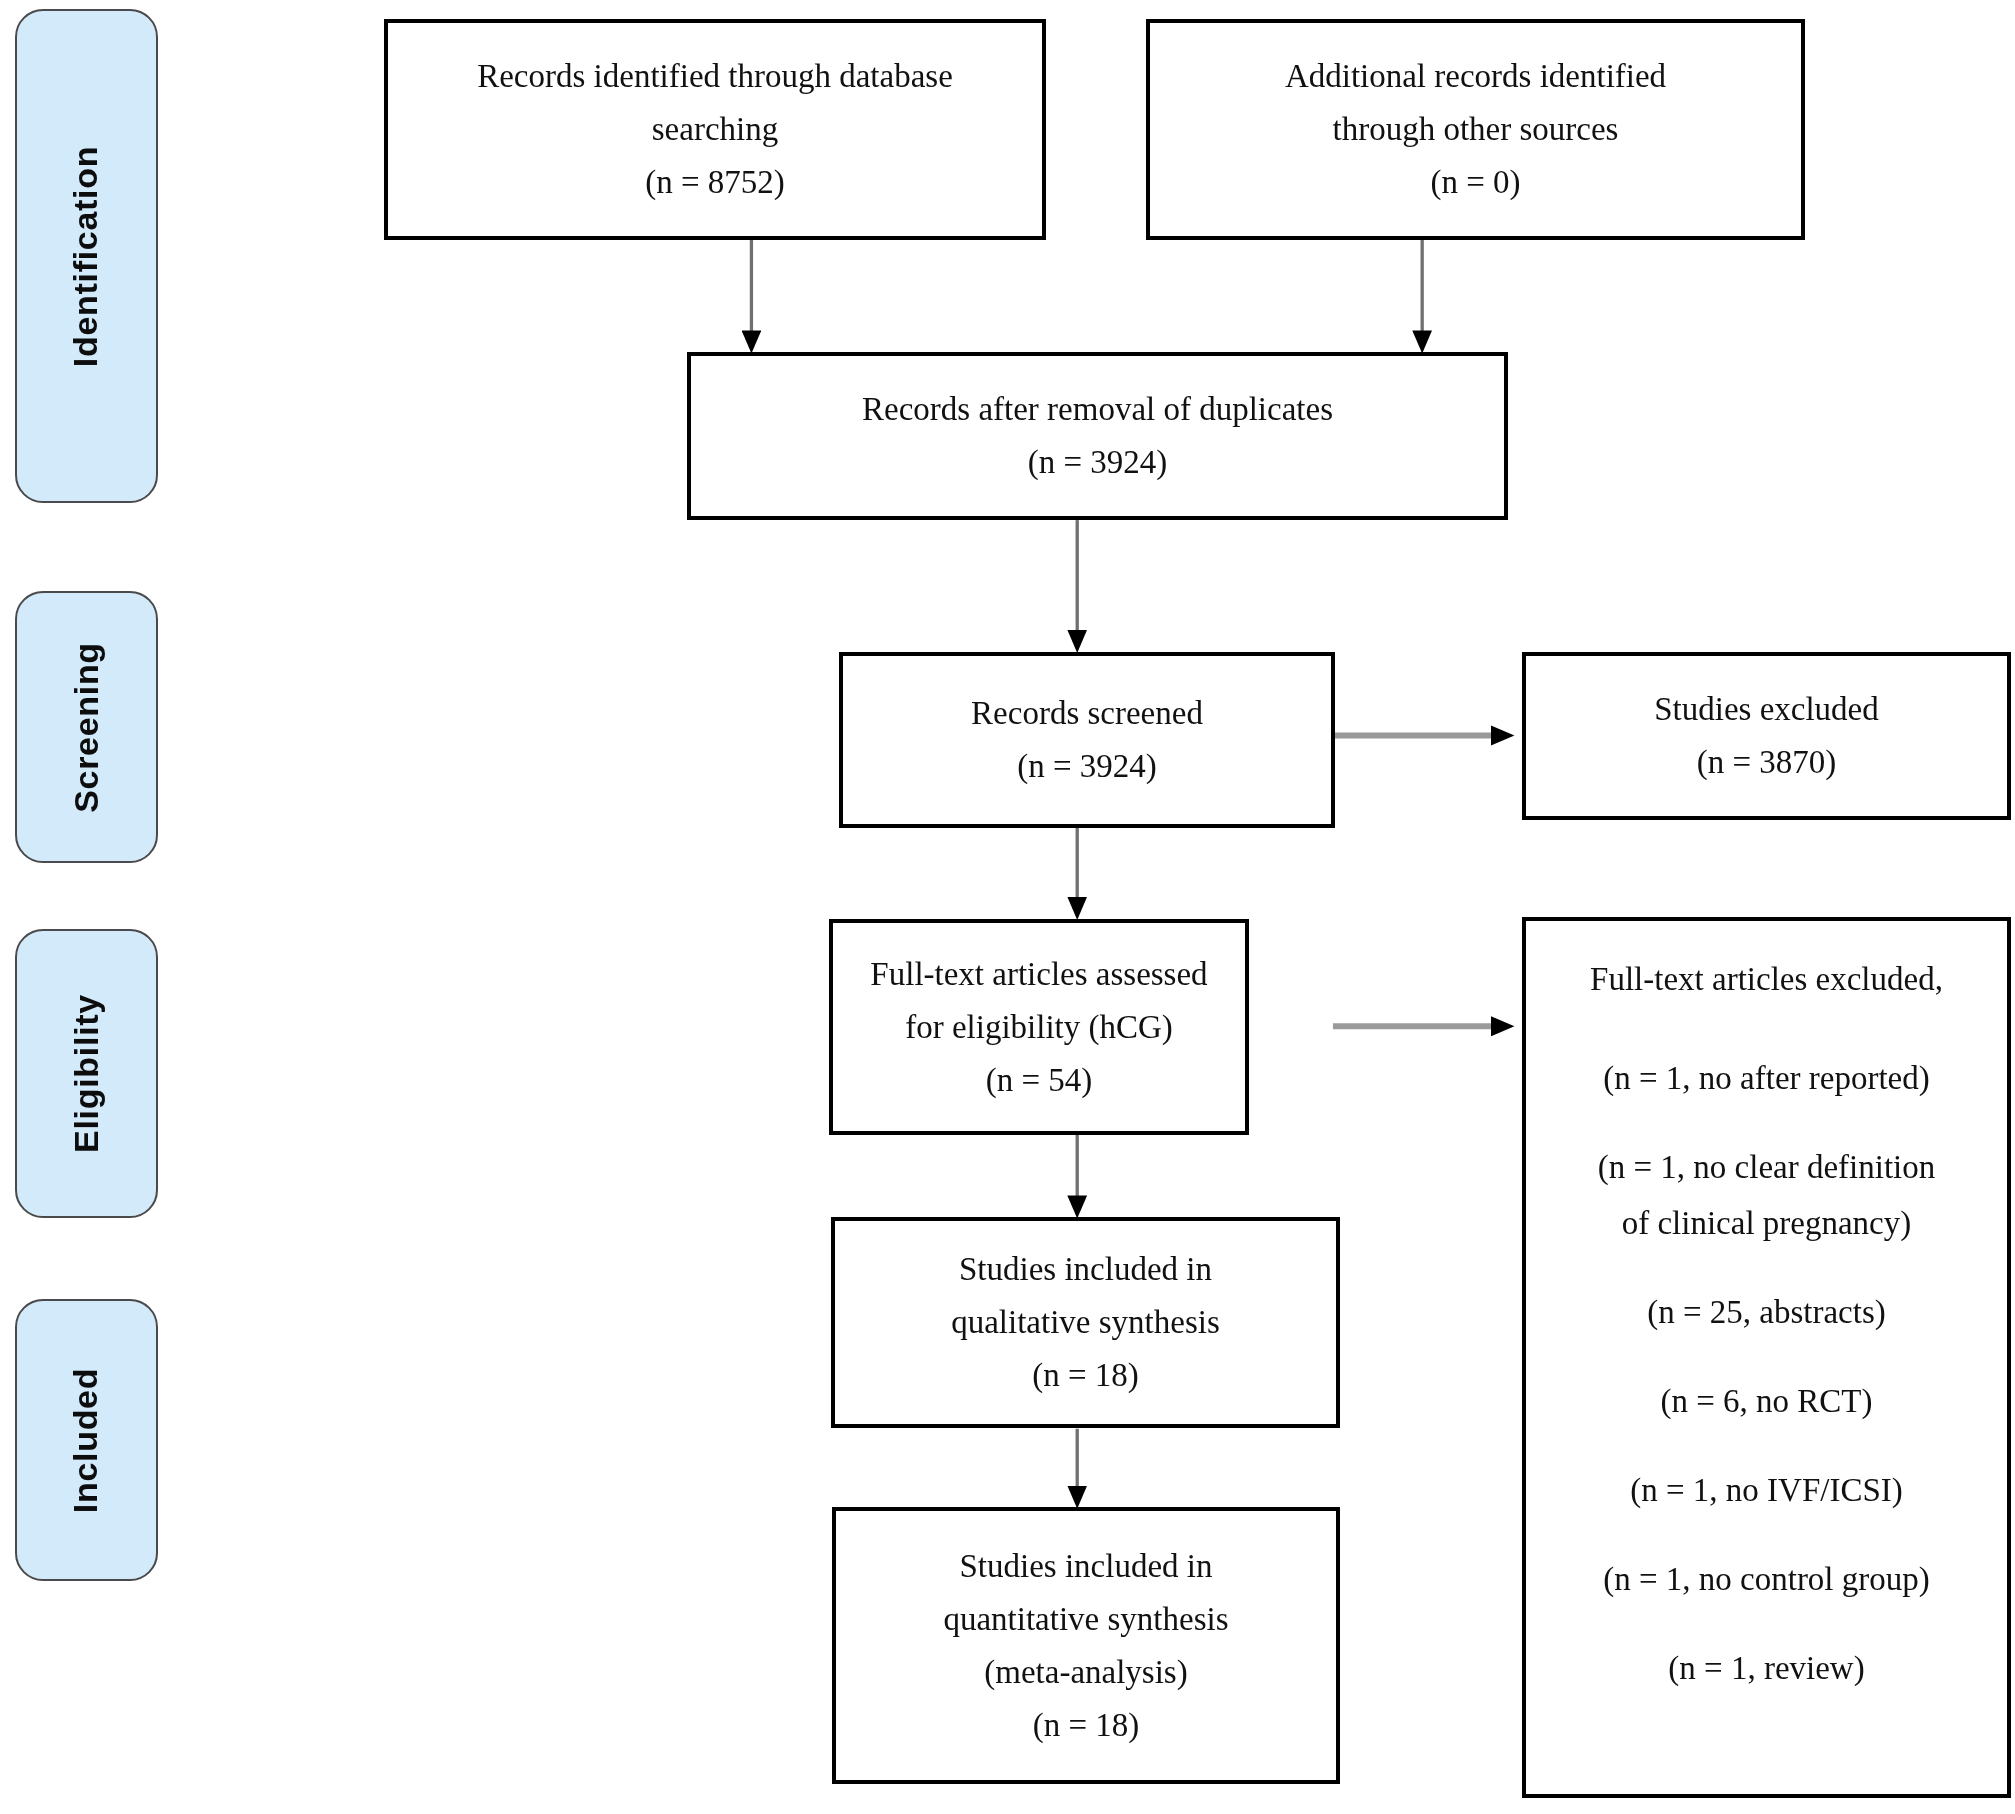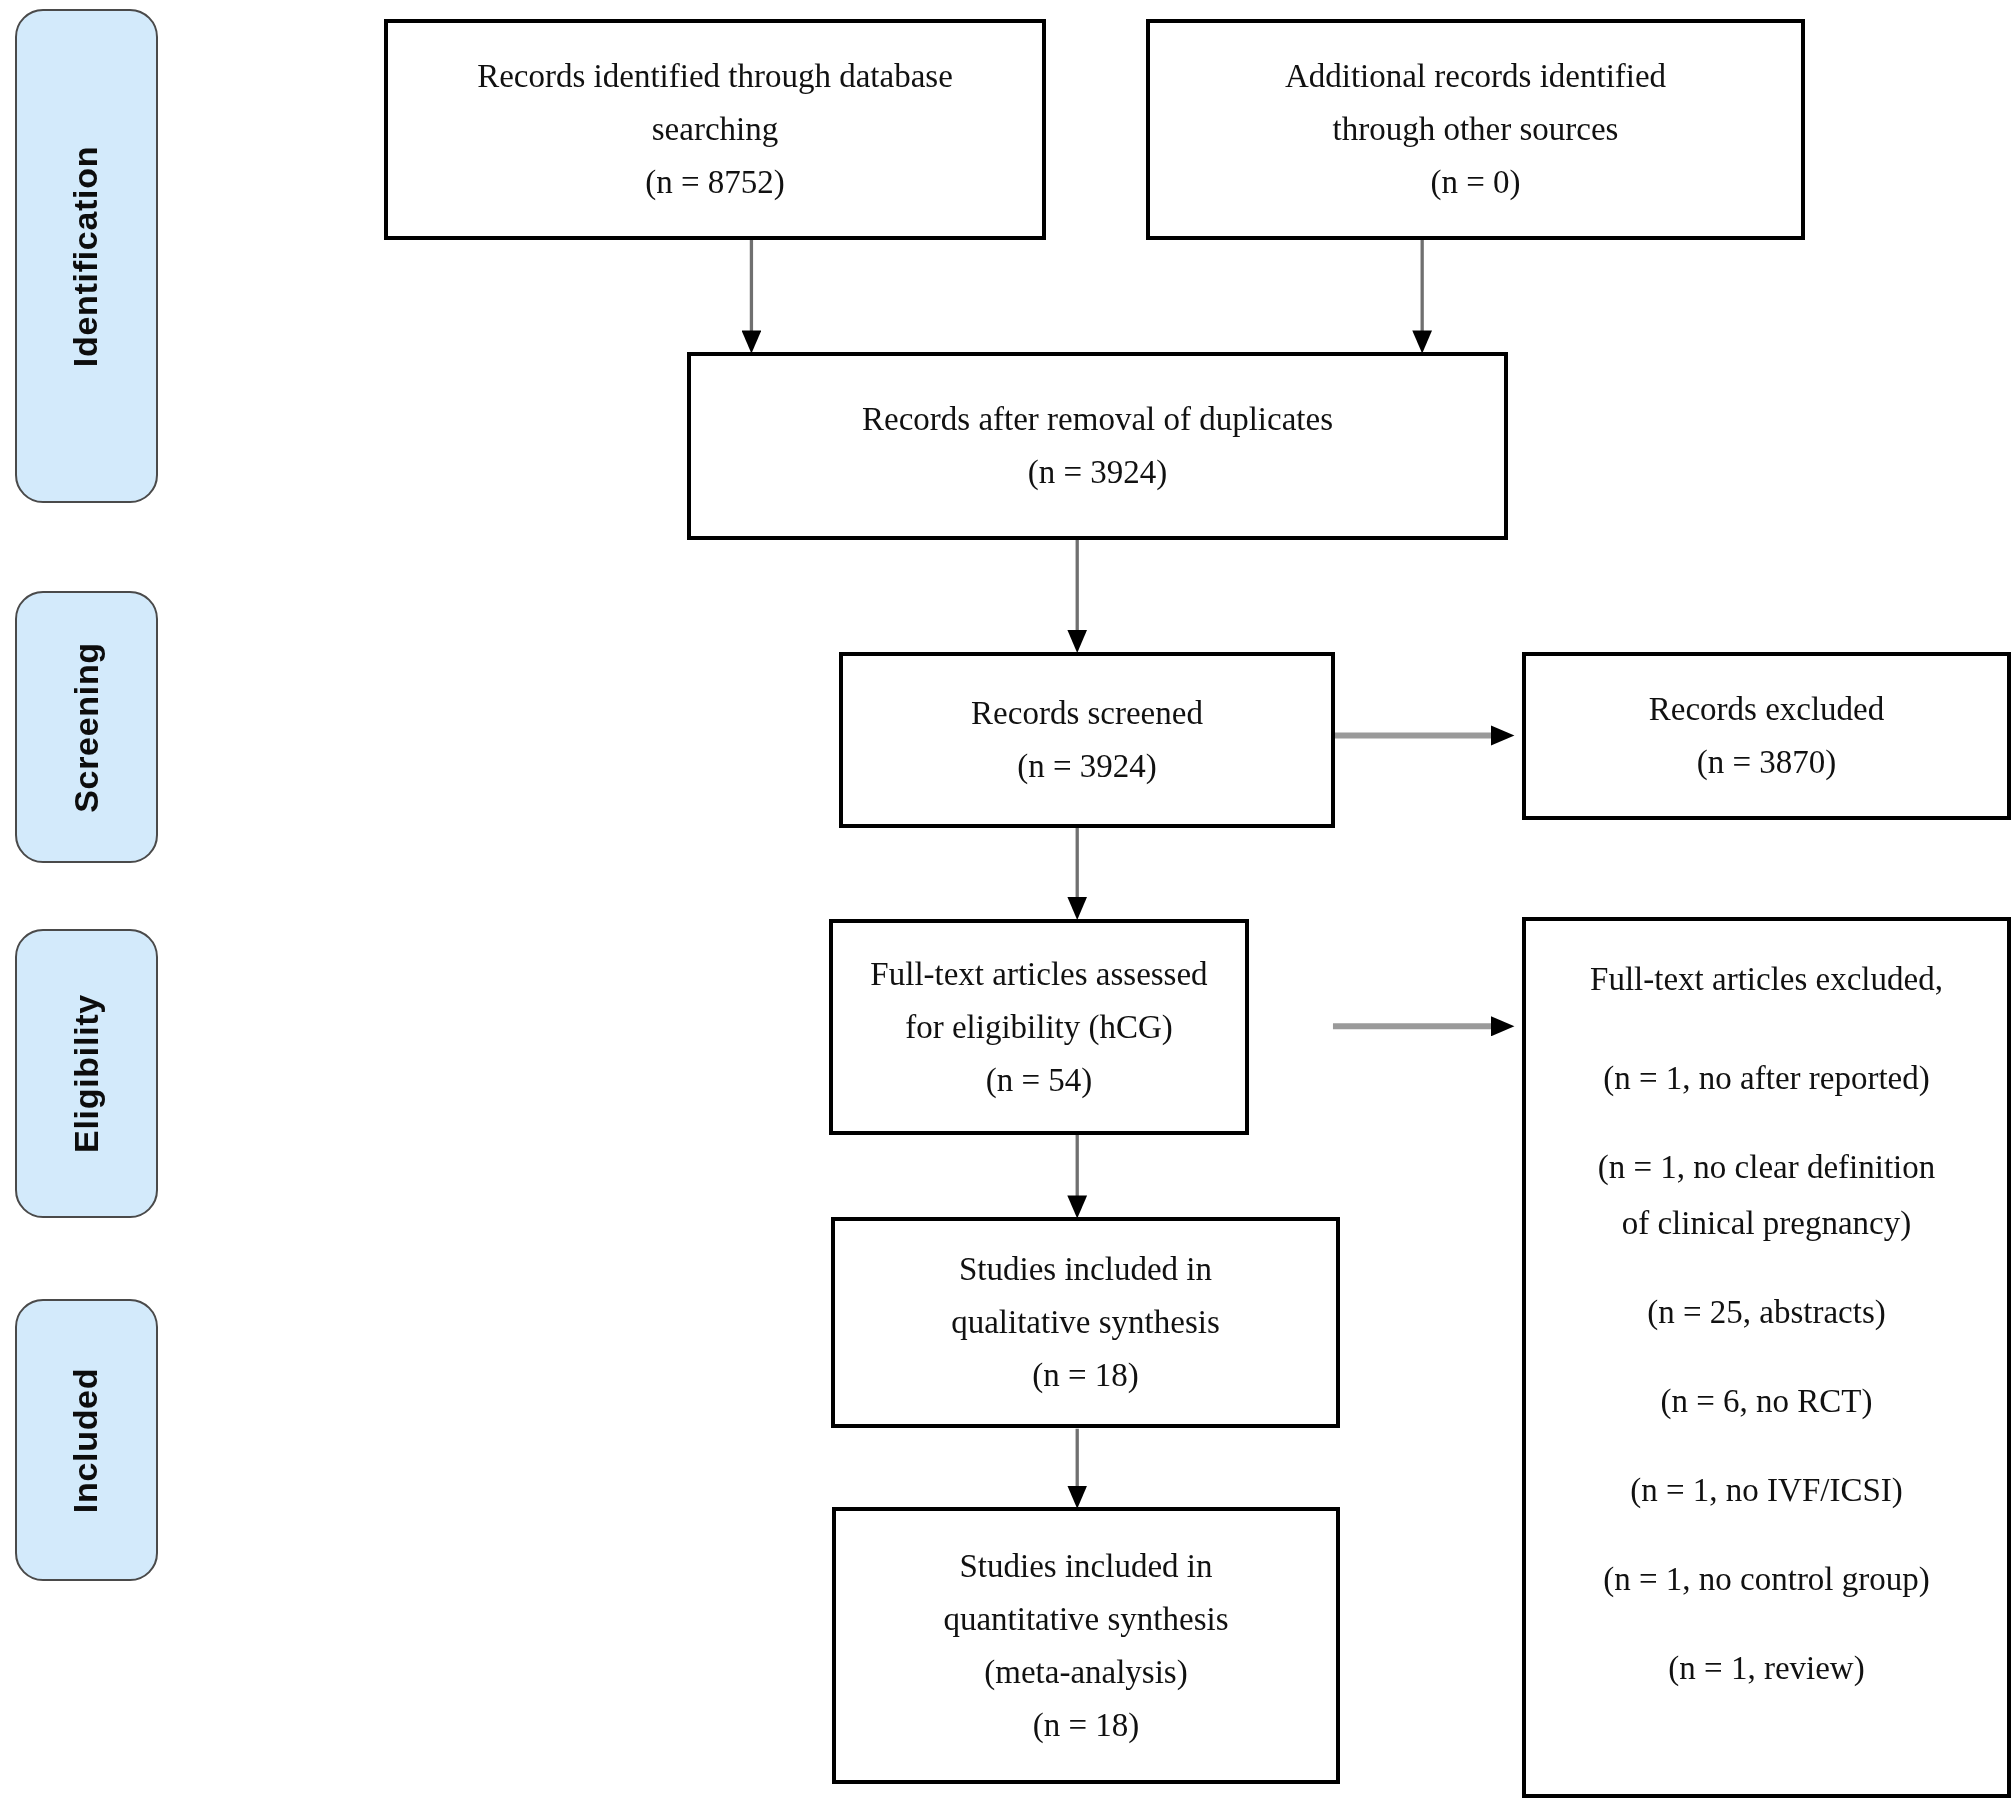--- a/index.html
+++ b/index.html
@@ -59,21 +59,21 @@
     margin-left: 8px;
   }
   .fbox .line {
     display: block;
     line-height: 53px;
     white-space: nowrap;
   }
 
   #box-identified   { left: 376px;  top: 18.5px;   width: 662px; height: 221px; }
   #box-additional   { left: 1138px; top: 18.5px;   width: 659px;  height: 221px; text-align: center; }
-  #box-duplicates   { left: 679px; top: 352px;  width: 821px; height: 188px; }
+  #box-duplicates   { left: 679px; top: 352px;  width: 821px; height: 168px; }
   #box-screened     { left: 831px; top: 652px;  width: 496px;  height: 176px; }
   #box-excluded     { left: 1514px; top: 652px;  width: 489px;  height: 168px; }
   #box-fulltext     { left: 821px; top: 919px; width: 420px;  height: 216px; text-align: center; }
   #box-qualitative  { left: 823px; top: 1217px; width: 509px;  height: 211px; }
   #box-quantitative { left: 824px; top: 1507px; width: 508px;  height: 277px; }
 
   
   #box-reasons {
     left: 1514px; top: 917px; width: 489px; height: 881px;
     justify-content: flex-start;
@@ -147,21 +147,21 @@
     <span class="line">Records after removal of duplicates</span>
     <span class="line">(n = 3924)</span>
   </div>
 
   <div class="fbox" id="box-screened">
     <span class="line">Records screened</span>
     <span class="line">(n = 3924)</span>
   </div>
 
   <div class="fbox" id="box-excluded">
-    <span class="line">Records excluded</span>
+    <span class="line">Studies excluded</span>
     <span class="line">(n = 3870)</span>
   </div>
 
   <div class="fbox" id="box-fulltext">
     <span class="line">Full-text articles assessed</span>
     <span class="line">for eligibility (hCG)</span>
     <span class="line">(n = 54)</span>
   </div>
 
   <div class="fbox" id="box-reasons">

